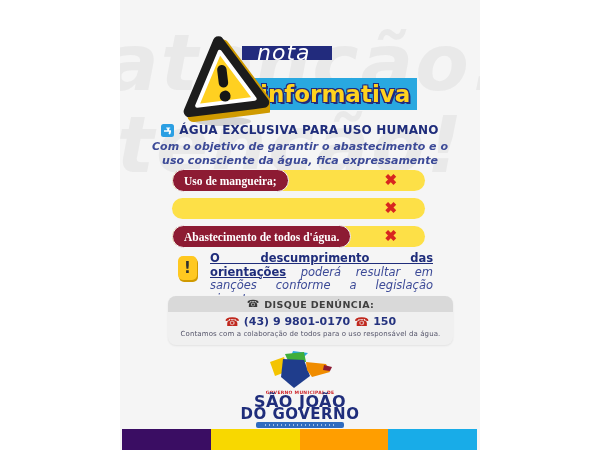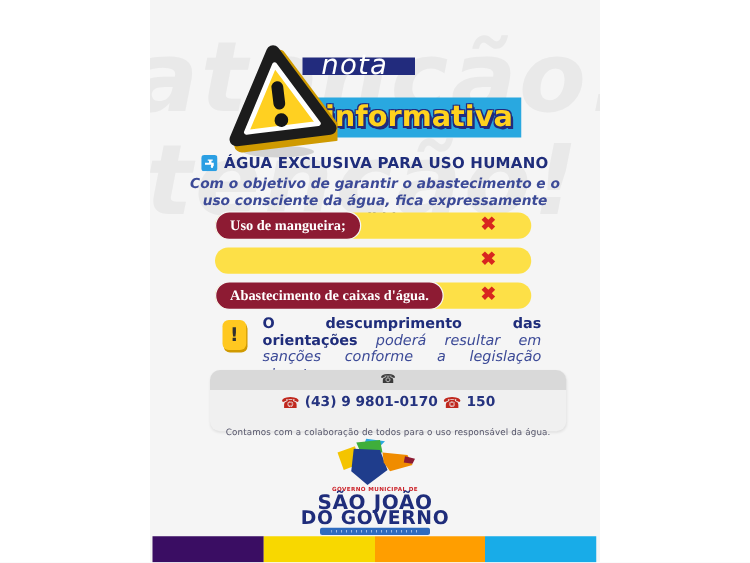--- a/index.html
+++ b/index.html
@@ -72,39 +72,39 @@
   .note-icon{
     flex:0 0 auto;width:19px;height:24px;margin-top:4px;background:#ffc820;
     border-radius:5px;box-shadow:1px 2px 0 #d09a00;
     display:flex;align-items:center;justify-content:center;
     color:#303030;font-weight:bold;font-size:15px;
   }
   .note-text{
     margin-left:13px;color:#3c4a97;font-style:italic;font-size:11.5px;
     line-height:13.5px;text-align:justify;
   }
-  .note-text b{color:#1f2d7b;font-style:normal;}
+  .note-text b{color:#1f2d7b;font-style:normal;text-decoration:underline;}
   
   .card{
     position:absolute;left:48px;top:296px;width:285px;height:49px;z-index:2;
     background:#f0f0f0;border-radius:8px;box-shadow:0 1px 2px rgba(0,0,0,0.08);
   }
   .card-bar{
     height:16px;background:#d9d9d9;border-radius:8px 8px 0 0;
     display:flex;align-items:center;justify-content:center;gap:5px;
   }
   .card-bar .phone-glyph{color:#3a3a3a;font-size:10px;line-height:10px;}
   .card-bar .card-title{color:#3f3f3f;font-weight:bold;font-size:9.5px;letter-spacing:0.4px;}
   .phone-line{
     margin-top:3px;display:flex;align-items:center;justify-content:center;gap:4px;
     color:#25337f;font-weight:bold;font-size:11px;
   }
   .phone-line .phone-glyph{color:#c0281e;font-size:12px;line-height:12px;}
   .card-footnote{
-    margin-top:14px;text-align:center;color:#55556a;font-size:7px;letter-spacing:0.1px;
+    margin-top:2px;text-align:center;color:#55556a;font-size:7px;letter-spacing:0.1px;
   }
   
   .logo{position:absolute;left:0;top:350px;width:360px;z-index:2;text-align:center;}
   .logo-map{display:block;margin:0 auto;}
   .logo-gov{color:#cc2229;font-size:4.5px;font-weight:bold;letter-spacing:0.3px;line-height:5px;}
   .logo-city{color:#1f2d7b;font-weight:bold;letter-spacing:0.5px;}
   .city1{font-size:16px;line-height:13px;}
   .city2{font-size:15px;line-height:13px;}
   .logo-strip{
     width:88px;height:6px;margin:1px auto 0;background:#2f6bbf;border-radius:2px;
@@ -168,36 +168,37 @@
         <div class="pill">
           <span>Uso de mangueira;</span>
         </div>
         <span class="x-mark">✖</span>
       </div>
       <div class="row">
         <span class="x-mark">✖</span>
       </div>
       <div class="row">
         <div class="pill">
-          <span>Abastecimento de caixas d'água.</span>
+          <span>Abastecimento de todos d'água.</span>
         </div>
         <span class="x-mark">✖</span>
       </div>
     </div>
 
     <div class="note">
       <div class="note-icon">!</div>
       <div class="note-text">
         <b>O descumprimento das orientações</b><span> poderá resultar em sanções conforme a legislação vigente.</span>
       </div>
     </div>
 
     <div class="card">
       <div class="card-bar">
         <span class="phone-glyph">☎</span>
+        <span class="card-title">DISQUE DENÚNCIA:</span>
       </div>
       <div class="phone-line">
         <span class="phone-glyph">☎</span>
         <span>(43) 9 9801-0170</span>
         <span class="phone-glyph">☎</span>
         <span>150</span>
       </div>
       <div class="card-footnote">Contamos com a colaboração de todos para o uso responsável da água.</div>
     </div>
 

